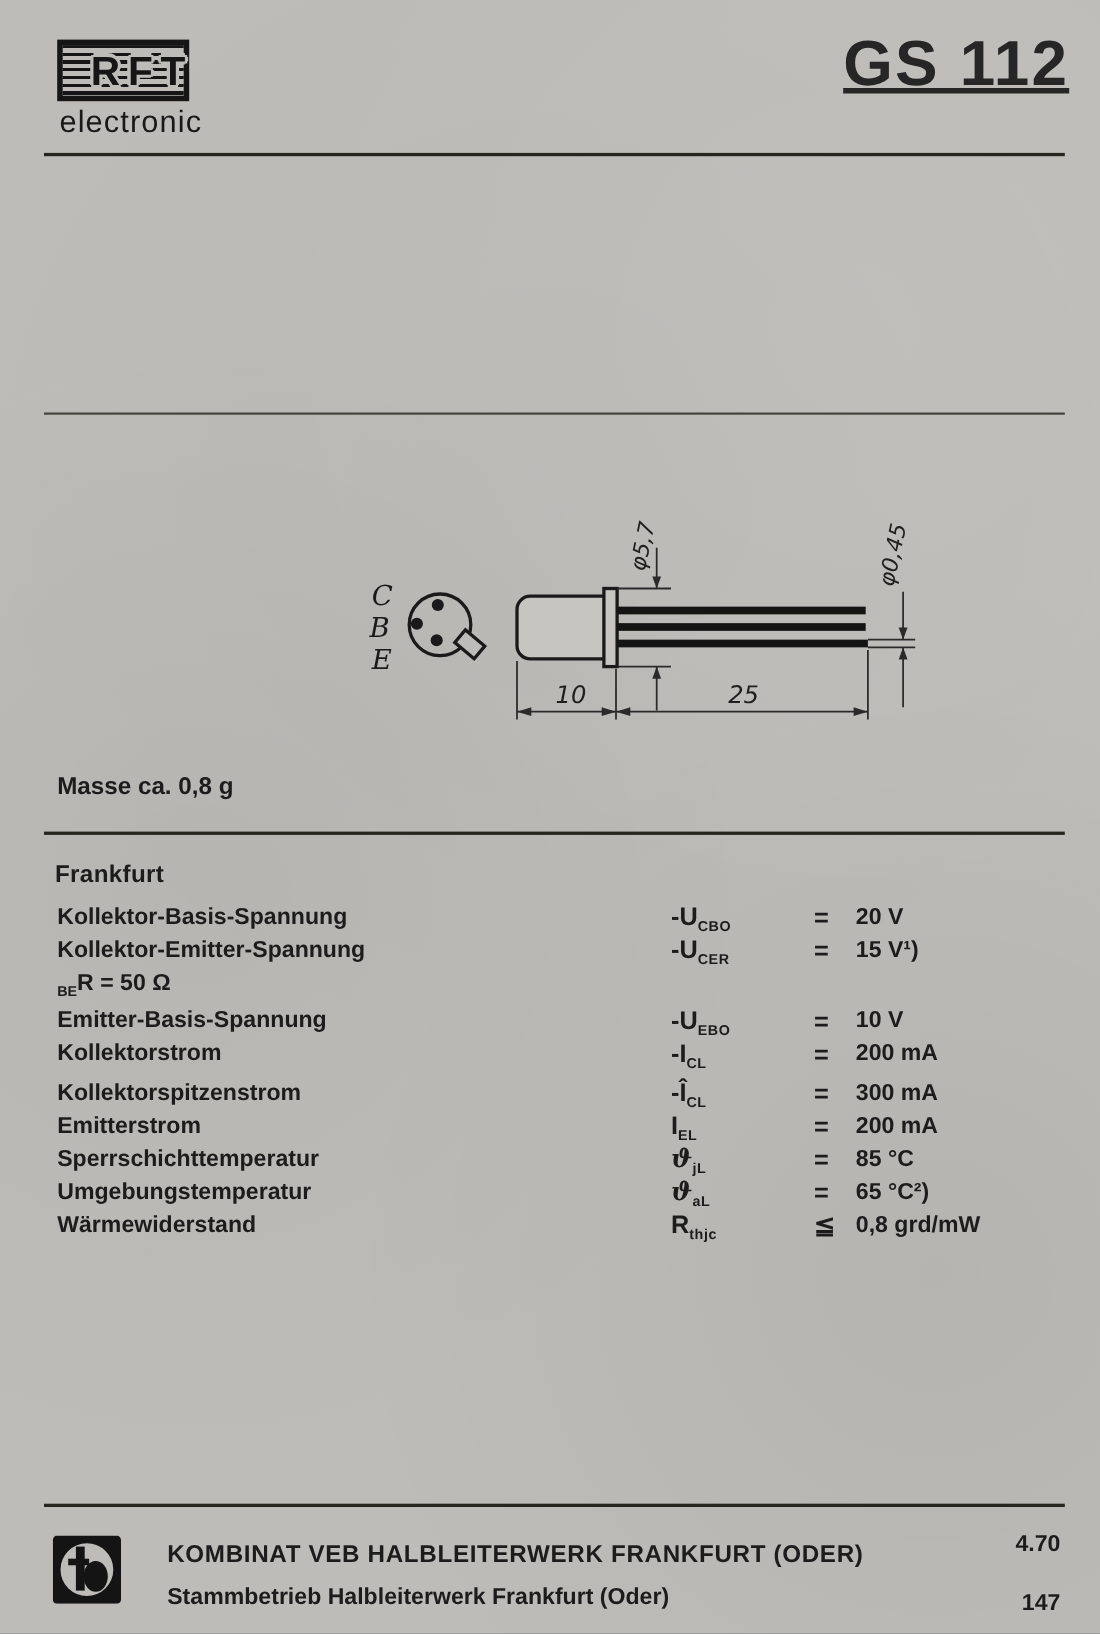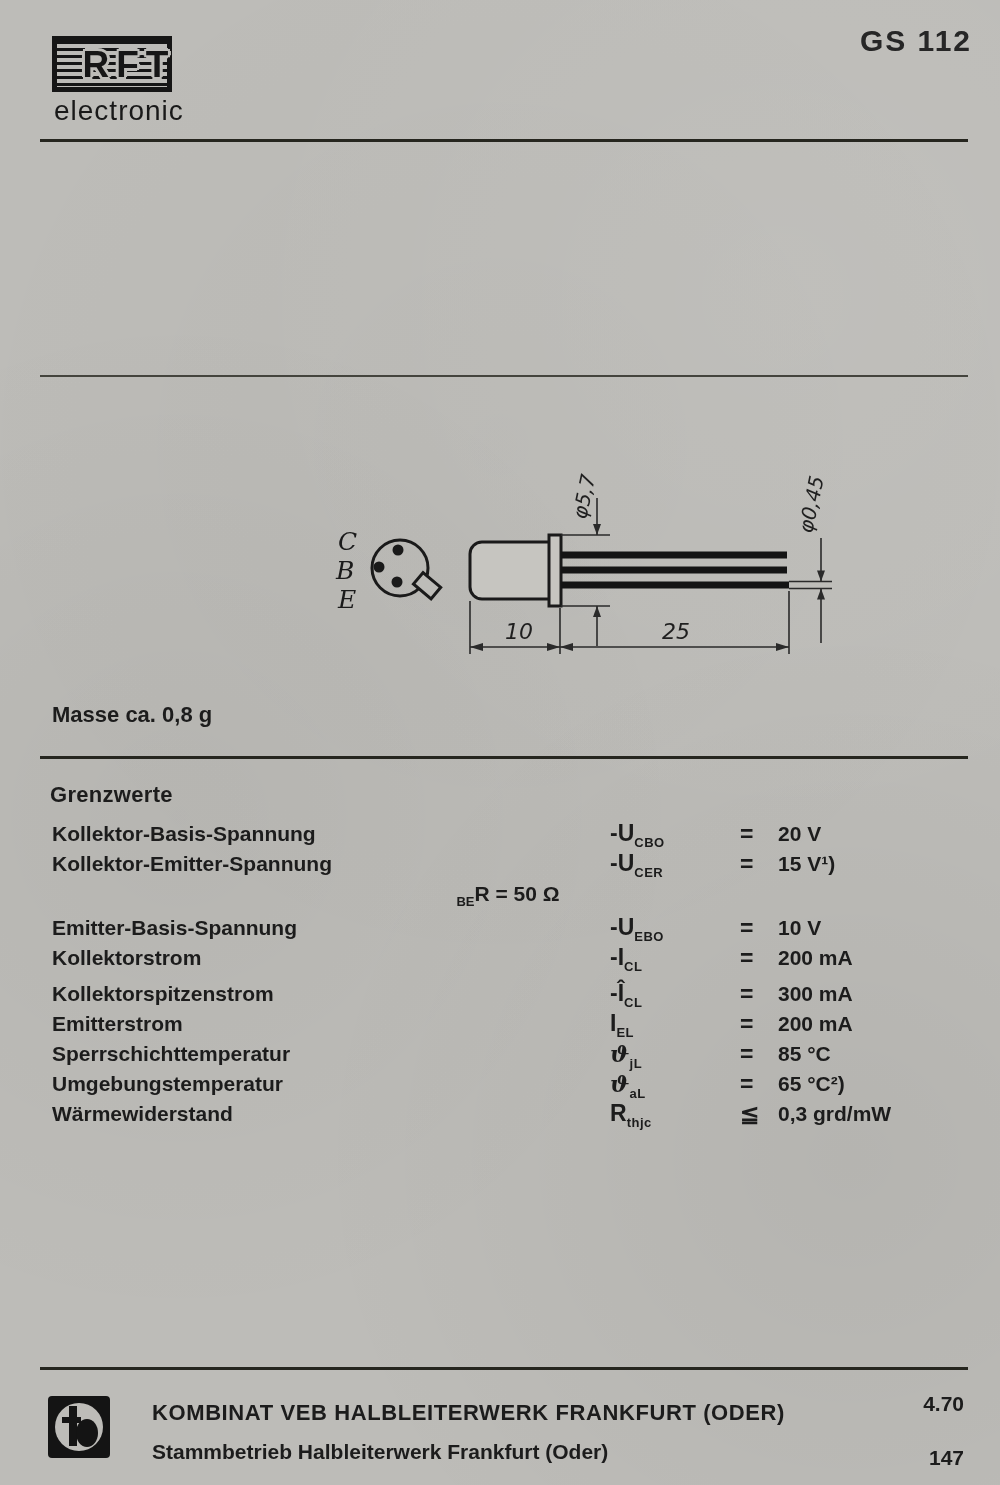--- a/index.html
+++ b/index.html
@@ -26,35 +26,35 @@
     background:repeating-linear-gradient(#161616 0 3px,#bdbcb8 3px 7px);
     display:flex;align-items:center;justify-content:center;padding-left:28px;
   }
   .rft-text{
     font-weight:bold;font-size:37px;letter-spacing:7px;color:#161616;line-height:1;
     padding-left:6px;
     text-shadow:-3px 0 #bdbcb8,3px 0 #bdbcb8,0 -3px #bdbcb8,0 3px #bdbcb8,
       -2px -2px #bdbcb8,2px 2px #bdbcb8,-2px 2px #bdbcb8,2px -2px #bdbcb8;
   }
   .rft-sub{position:absolute;left:54px;top:95px;font-size:28px;letter-spacing:1px;color:#191919;}
-  .part-number{position:absolute;right:28px;top:24px;font-size:30px;font-weight:bold;letter-spacing:2px;color:#262626;}
+  .part-number{position:absolute;right:28px;top:24px;font-size:58px;font-weight:bold;letter-spacing:2px;color:#262626;text-decoration:underline;}
 
   .description{
     position:absolute;left:52px;top:160px;width:894px;
     font-size:21px;font-weight:bold;line-height:33px;text-align:justify;
     letter-spacing:.2px;word-spacing:2px;color:#20201e;
   }
 
   .drawing{position:absolute;left:300px;top:468px;width:560px;height:215px;}
 
   .mass-note{position:absolute;left:52px;top:702px;font-size:22px;font-weight:bold;}
 
   .limits-heading{position:absolute;left:50px;top:782px;font-size:22px;font-weight:bold;letter-spacing:.3px;}
 
-  .limits{position:absolute;left:52px;top:822px;width:912px;text-align:center;}
+  .limits{position:absolute;left:52px;top:822px;width:912px;}
   .lrow{position:relative;height:30px;font-weight:bold;}
   .lrow .lbl{position:absolute;left:0;top:0;font-size:21px;white-space:nowrap;}
   .lrow .sym{position:absolute;left:558px;top:-2px;font-size:23px;white-space:nowrap;}
   .lrow .sym sub{font-size:13px;letter-spacing:.5px;}
   .lrow .sym .theta{font-family:"DejaVu Serif",serif;font-style:italic;font-weight:bold;}
   .lrow .rel{position:absolute;left:688px;top:-1px;font-size:23px;}
   .lrow .val{position:absolute;left:726px;top:0;font-size:21px;white-space:nowrap;}
   .subrow{position:relative;height:26px;font-weight:bold;font-size:21px;}
   .subrow sub{font-size:13px;}
   .mt8{margin-top:8px;}
@@ -141,21 +141,21 @@
       <path d="M489,179 l-13,-4 0,8 z" fill="#2a2a2a" stroke="none"></path>
     </g>
     <text x="205" y="171" font-family="DejaVu Sans, sans-serif" font-style="italic" font-size="22" fill="#1f1f1f">10</text>
     <text x="362" y="171" font-family="DejaVu Sans, sans-serif" font-style="italic" font-size="22" fill="#1f1f1f">25</text>
   </svg>
 
   <div class="mass-note">Masse ca. 0,8 g</div>
 
   <div class="rule rule3"></div>
 
-  <div class="limits-heading">Grenzwerte</div>
+  <div class="limits-heading">Frankfurt</div>
 
   <div class="limits">
 
     <div class="lrow">
       <span class="lbl">Kollektor-Basis-Spannung</span>
       <span class="sym"><span>-U</span><sub>CBO</sub></span>
       <span class="rel">=</span>
       <span class="val">20 V</span>
     </div>
 
@@ -208,21 +208,21 @@
       <span class="lbl">Umgebungstemperatur</span>
       <span class="sym"><span class="theta">ϑ</span><sub>aL</sub></span>
       <span class="rel">=</span>
       <span class="val">65 °C²)</span>
     </div>
 
     <div class="lrow">
       <span class="lbl">Wärmewiderstand</span>
       <span class="sym"><span>R</span><sub>thjc</sub></span>
       <span class="rel">≦</span>
-      <span class="val">0,3 grd/mW</span>
+      <span class="val">0,8 grd/mW</span>
     </div>
 
   </div>
 
   <div class="rule rule4"></div>
 
   <svg class="footer-logo" width="62" height="62" viewBox="0 0 62 62" xmlns="http://www.w3.org/2000/svg">
     <rect x="0" y="0" width="62" height="62" rx="4" fill="#141414"></rect>
     <circle cx="31" cy="31" r="24" fill="#bdbcb8"></circle>
     <rect x="21" y="10" width="8" height="40" fill="#141414"></rect>

